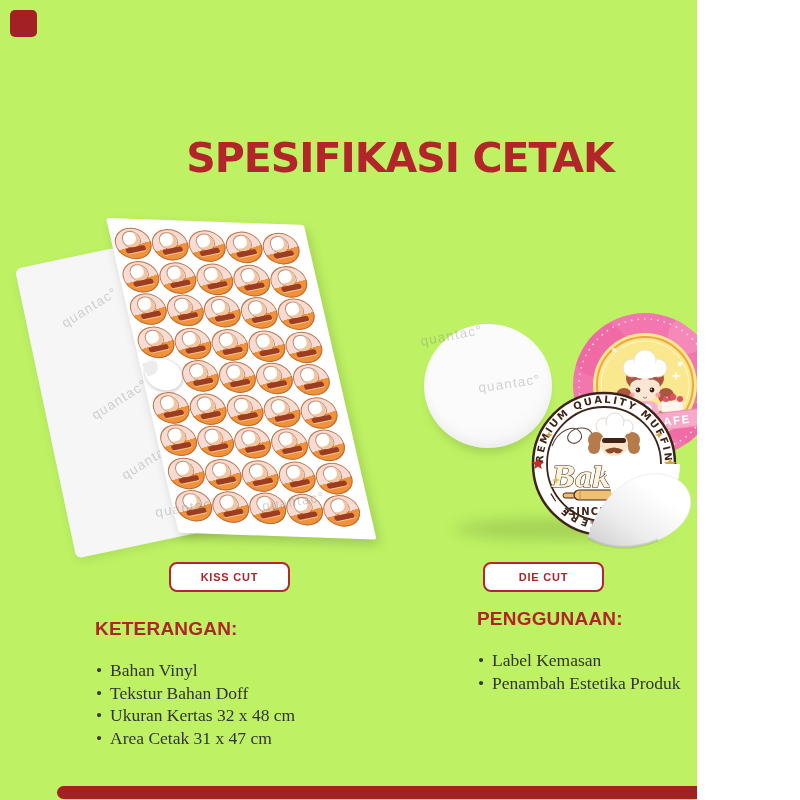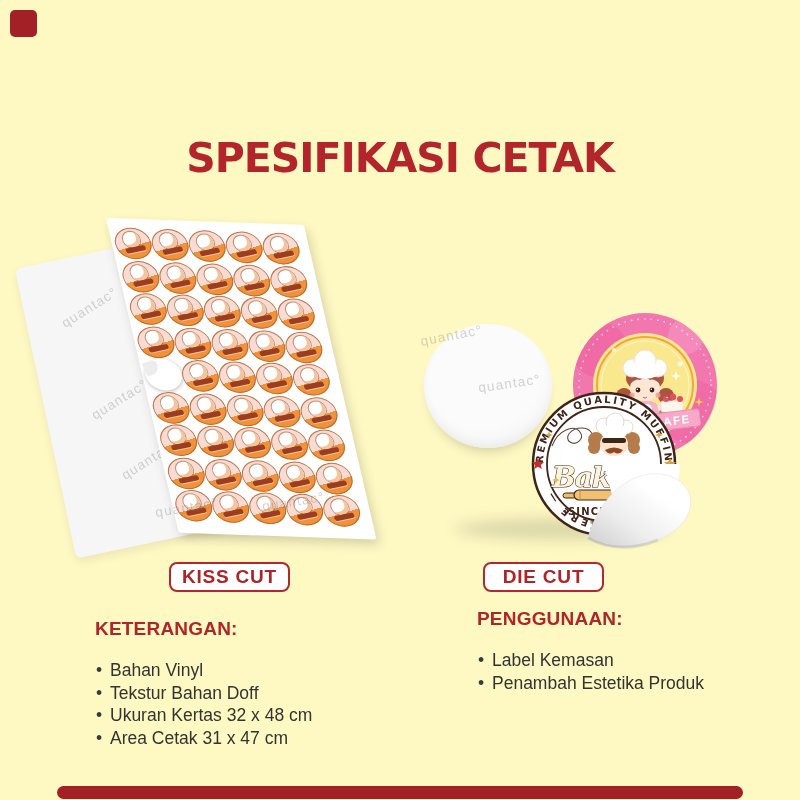--- a/index.html
+++ b/index.html
@@ -1,16 +1,16 @@
 <!DOCTYPE html>
 <html><head>
 <meta charset="utf-8">
 <style>
   html,body{margin:0;padding:0;background:#fff;}
-  .canvas{position:relative;width:800px;height:800px;background:#fef9c3;overflow:hidden;
+  .canvas{position:relative;width:697px;height:800px;background:#bef264;overflow:hidden;
           font-family:"Liberation Sans",sans-serif;}
 
   
   .corner-accent{position:absolute;left:10px;top:10px;width:27px;height:27px;border-radius:5px;background:#a32024;}
   .bottom-bar{position:absolute;left:57px;top:786px;width:686px;height:13px;border-radius:7px;background:#a32024;}
 
   
   .title{position:absolute;left:0;top:134px;width:800px;margin:0;text-align:center;
          font-family:"DejaVu Sans",sans-serif;font-weight:700;font-size:41px;letter-spacing:-1px;color:#b2262b;}
 
@@ -41,28 +41,28 @@
   
   .blank-circle{position:absolute;left:424px;top:324px;width:128px;height:124px;border-radius:50%;z-index:1;
        background:radial-gradient(circle at 45% 35%,#fbfbfb 55%,#f0f0f0 100%);
        box-shadow:0 9px 12px -6px rgba(0,0,0,.18), inset 0 -5px 8px rgba(0,0,0,.04);}
   .cafe-svg{position:absolute;left:568px;top:308px;z-index:3;}
   .bakery-svg{position:absolute;left:518px;top:388px;z-index:4;overflow:visible;}
 
   
   .chip{position:absolute;width:117px;height:26px;border:2px solid #b3282c;border-radius:8px;background:#fff;
         display:flex;align-items:center;justify-content:center;
-        font-weight:700;font-size:19px;letter-spacing:.8px;color:#ae2428;z-index:5;}
+        font-weight:700;font-size:11px;letter-spacing:.8px;color:#ae2428;z-index:5;}
   .chip-kiss{left:169px;top:562px;}
   .chip-die{left:483px;top:562px;}
 
   
   .speclist{position:absolute;z-index:5;}
   .speclist h2{margin:0 0 19px 0;font-weight:700;font-size:19px;letter-spacing:.2px;color:#b0252a;}
-  .speclist ul{list-style:none;margin:0;padding:0;}
+  .speclist ul{list-style:none;margin:0;padding:0;font-family:Liberation Serif, serif;}
   .speclist li{position:relative;padding-left:15px;font-size:17.5px;line-height:22.5px;color:#333;}
   .speclist li::before{content:"\2022";position:absolute;left:1px;top:0;color:#3a3a3a;}
   .list-left{left:95px;top:618px;}
   .list-right{left:477px;top:608px;}
 </style>
 </head>
 <body>
 
 <div class="canvas">
 

